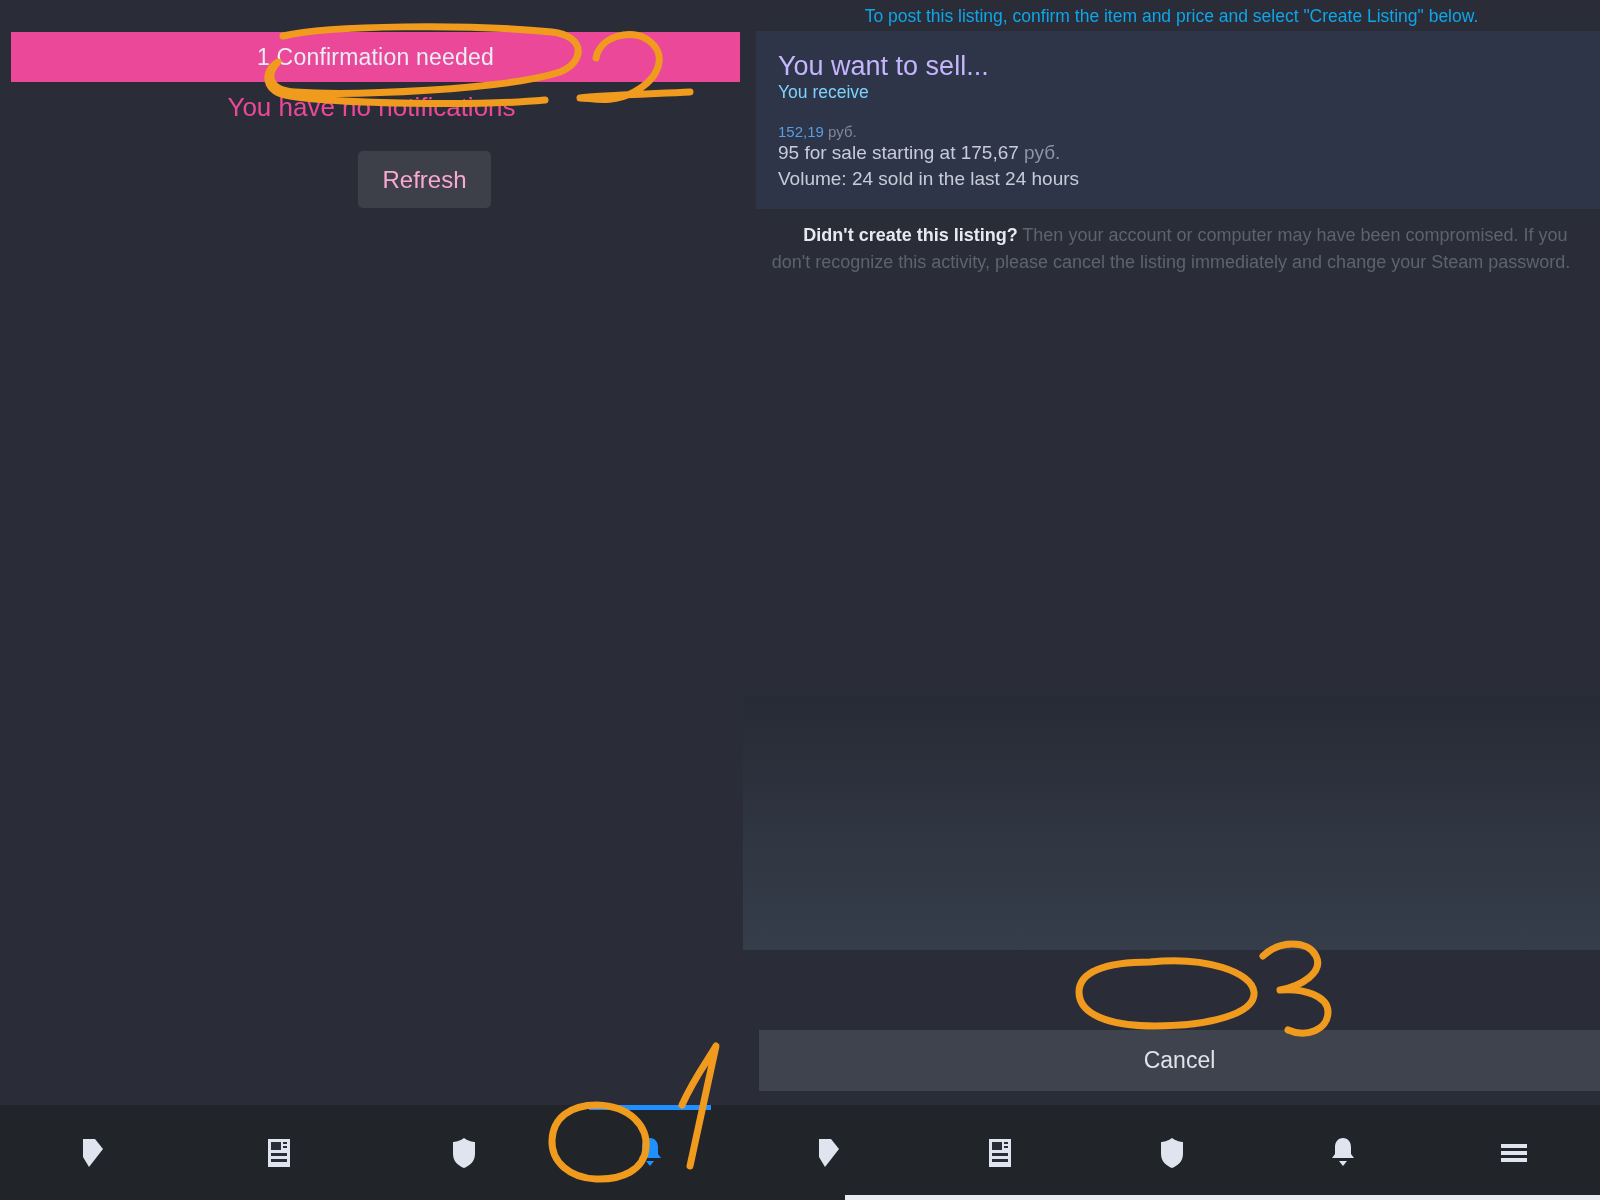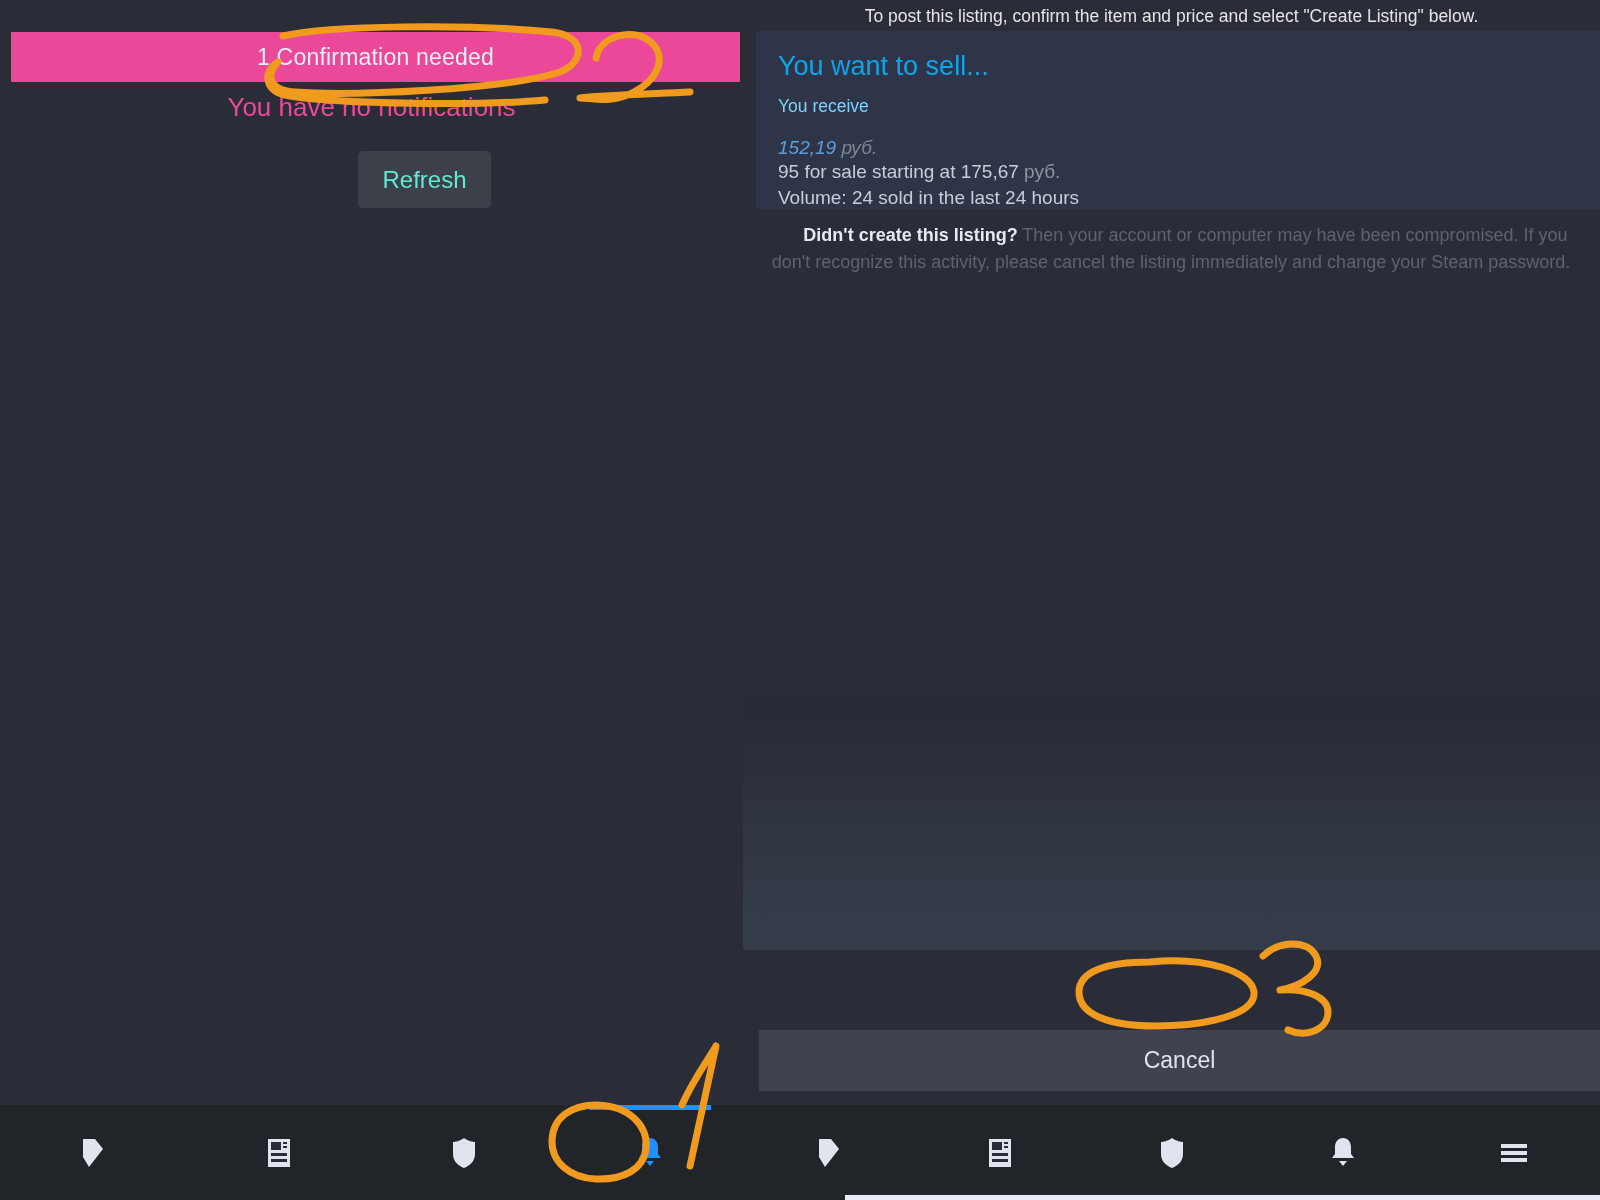--- a/index.html
+++ b/index.html
@@ -23,42 +23,42 @@
     color:#e8eef5; font-size:23px; letter-spacing:.2px;
     cursor:pointer;
   }
   .no-notif {
     position:absolute; left:0; top:92px; width:743px;
     text-align:center; color:#ec4899; font-size:26px;
   }
   .refresh-btn {
     position:absolute; left:358px; top:151px; width:133px; height:57px;
     background:#3d4049; border:none; border-radius:5px;
-    color:#5eead4; font-size:24px; cursor:pointer;
+    color:#f9a8d4; font-size:24px; cursor:pointer;
   }
 
   
   .panel-right {
     position:absolute; left:743px; top:0; width:857px; height:1200px;
     background:#2a2d38;
   }
   .post-hint {
     position:absolute; left:10px; top:6px; width:837px;
-    text-align:center; color:#e5e5e5; font-size:17.5px;
+    text-align:center; color:#0ea5e9; font-size:17.5px;
   }
   .sell-card {
     position:absolute; left:13px; top:31px; width:844px; height:178px;
     background:#2e3549;
     padding:20px 22px 0 22px;
   }
-  .sell-title { color:#0ea5e9; font-size:27px; font-weight:400; margin-bottom:14px; }
+  .sell-title { color:#c4b5fd; font-size:27px; font-weight:400; }
   .price-row { display:flex; }
   .price-col { width:307px; }
   .price-label { color:#7dd3fc; font-size:17.5px; margin-bottom:20px; }
-  .price-val   { color:#5a9de0; font-size:19px;font-style:italic; }
+  .price-val   { color:#5a9de0; font-size:15px; }
   .price-val .cur { color:#7f8796; }
   .stats { color:#c7cdd8; font-size:19px; line-height:1.38; }
   .stats .cur { color:#8d95a3; }
 
   .warn {
     position:absolute; left:13px; top:222px; width:830px;
     text-align:center; color:#5d636e; font-size:18px; line-height:1.5;
   }
   .warn b { color:#e6eaf0; font-weight:bold;margin-left:29px; }
 

